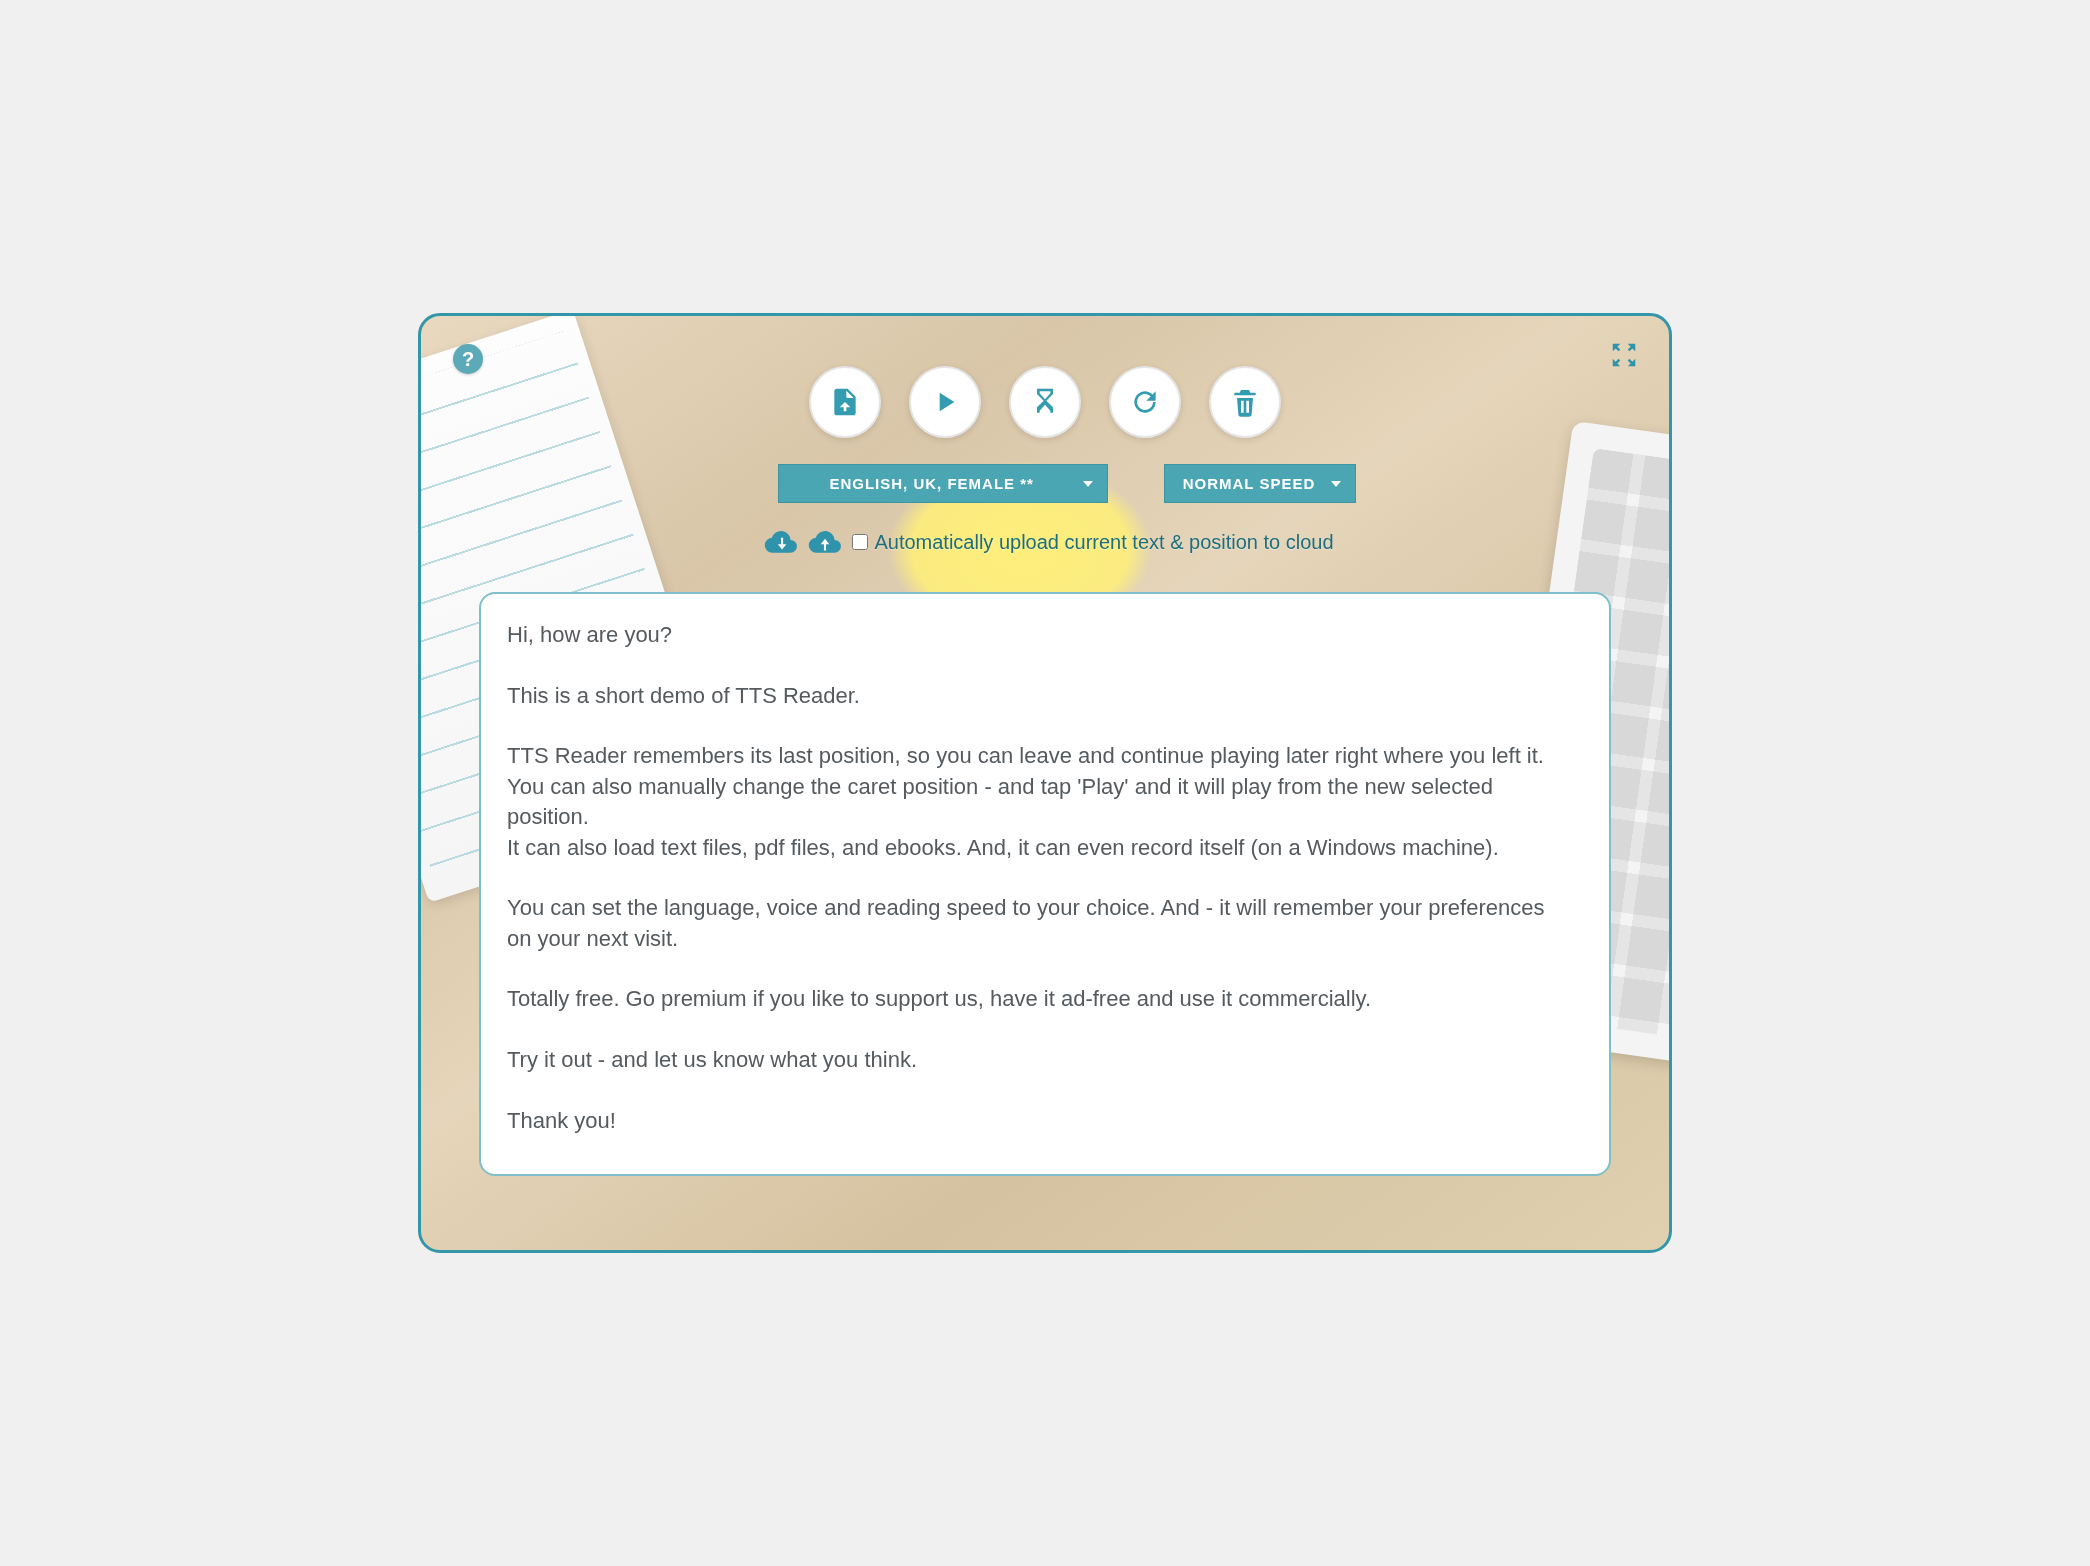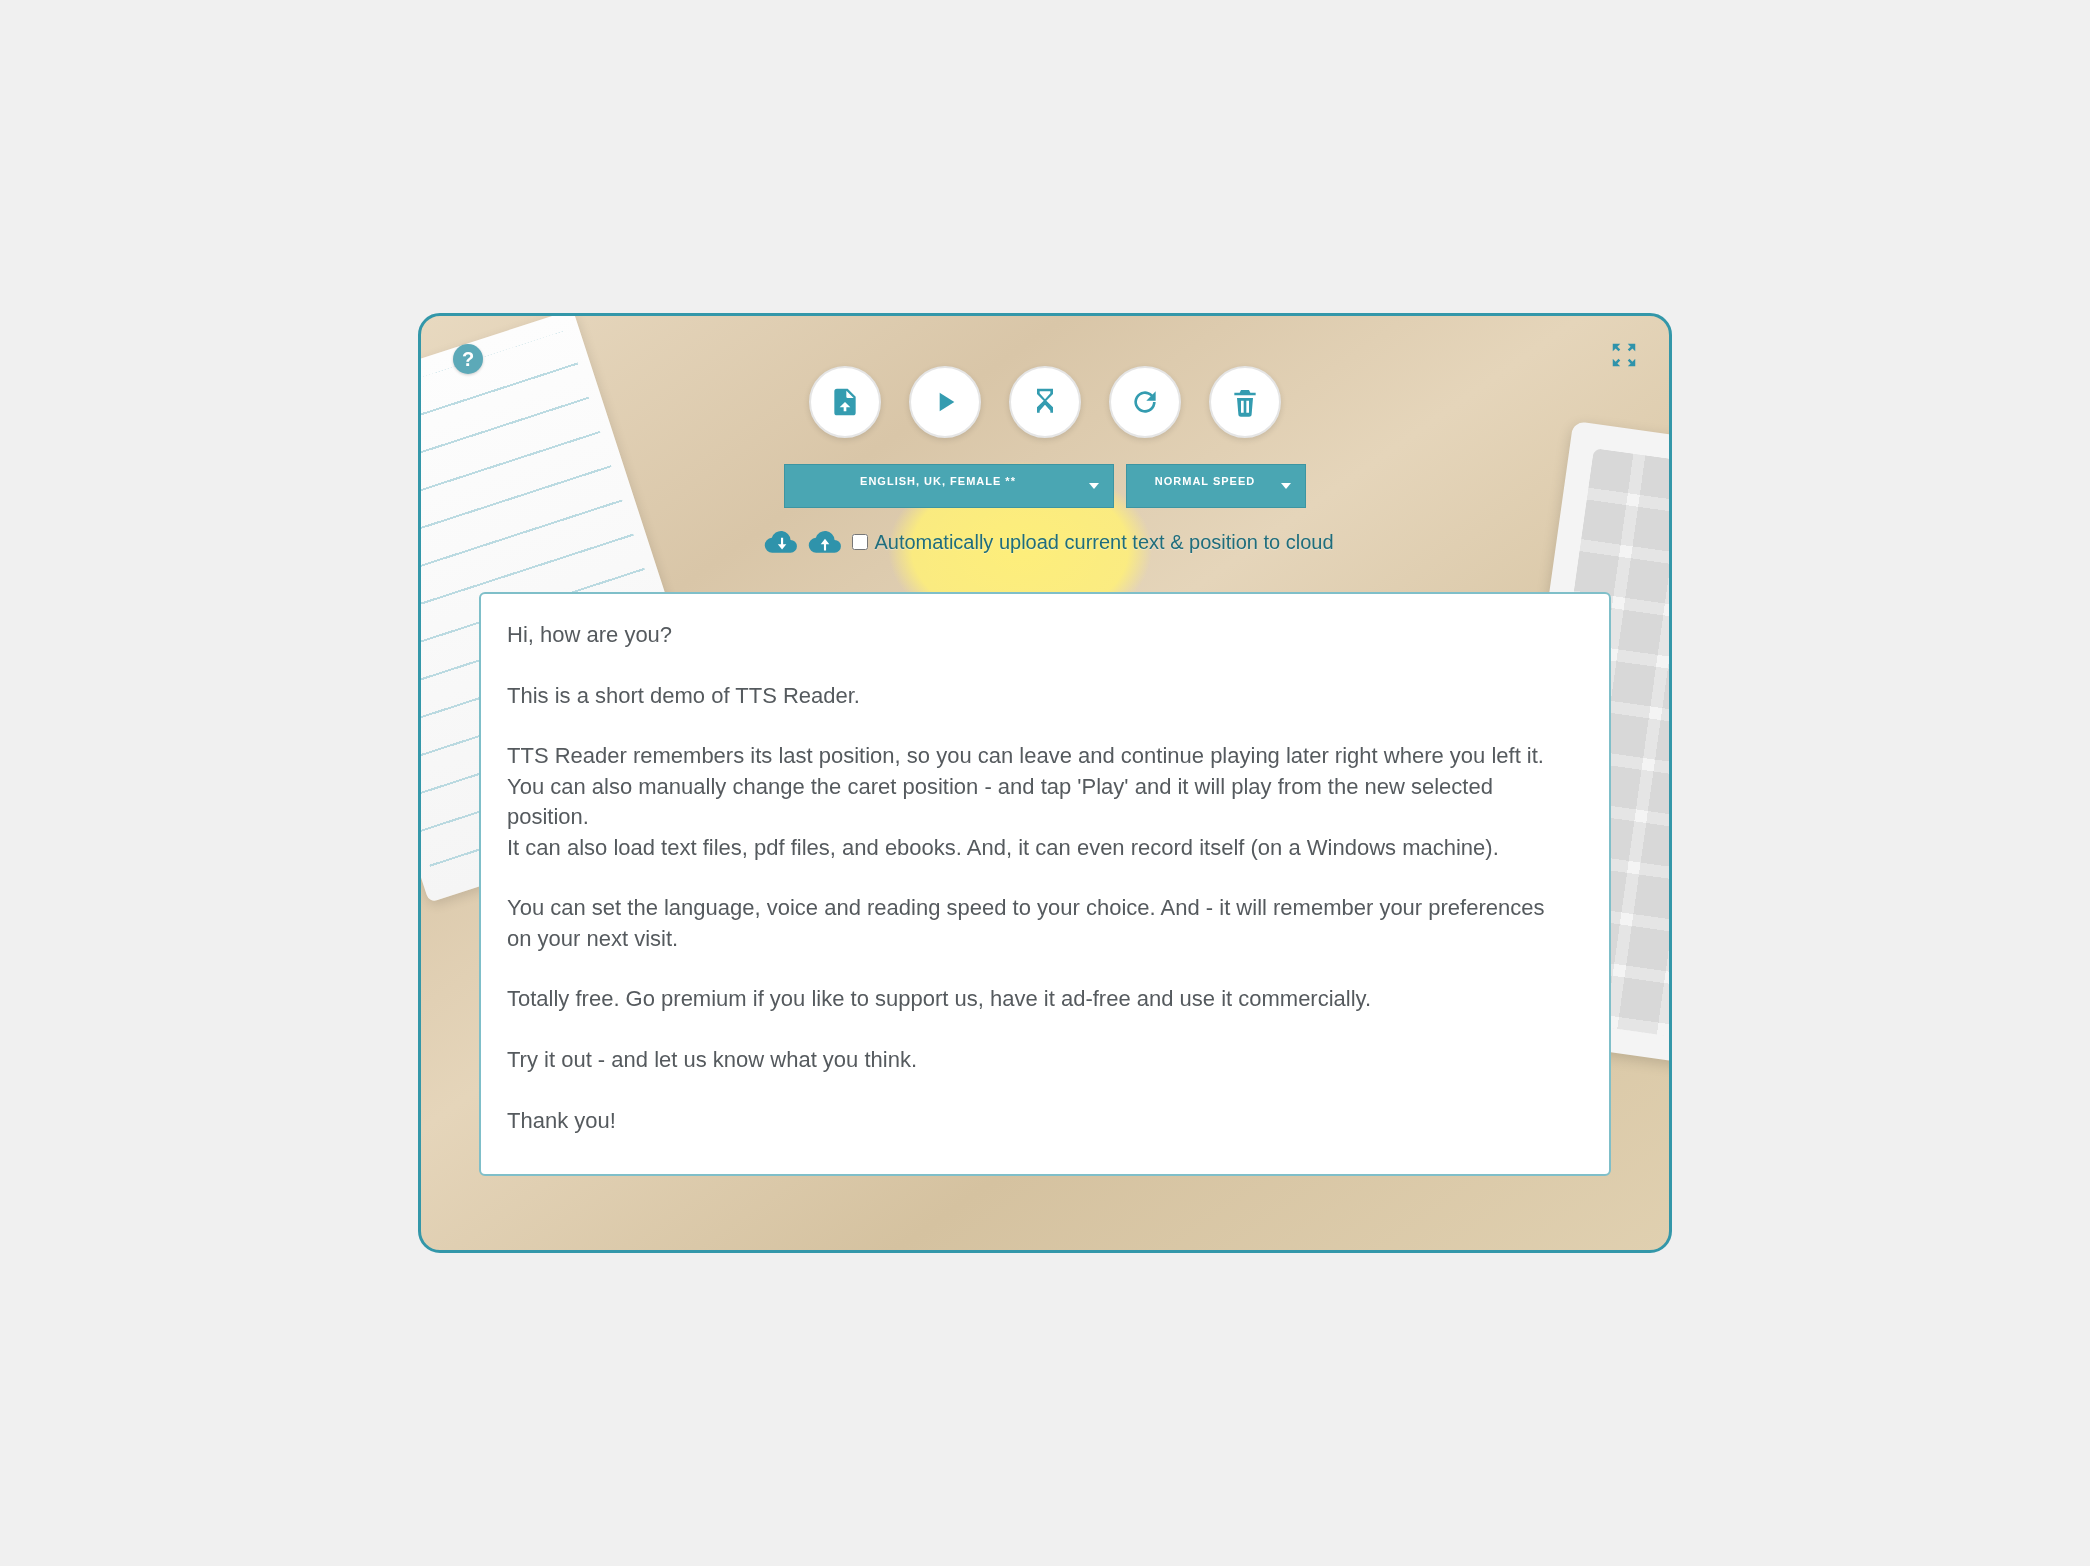--- a/index.html
+++ b/index.html
@@ -110,28 +110,29 @@
     display: flex;
     justify-content: center;
     gap: 12px;
     z-index: 5;
   }
   .faux-select {
     background: #4aa6b3;
     color: #fff;
     font-weight: 700;
     letter-spacing: 1px;
-    font-size: 11px;
-    padding: 10px 40px 20px 18px;
+    font-size: 15px;
+    padding: 10px 40px 10px 18px;
     position: relative;
     cursor: pointer;
     text-transform: uppercase;
     min-width: 180px;
     text-align: center;
     border: 1px solid #3d95a2;
+    margin-left: 44px;
   }
   .faux-select.wide { min-width: 330px; }
   .faux-select::after {
     content: "";
     position: absolute;
     right: 14px; top: 50%;
     width: 0; height: 0;
     border-left: 5px solid transparent;
     border-right: 5px solid transparent;
     border-top: 6px solid #fff;
@@ -165,21 +166,21 @@
     cursor: pointer;
   }
 
   .text-panel {
     position: absolute;
     top: 276px;
     left: 58px; right: 58px;
     bottom: 74px;
     background: #fff;
     border: 2px solid #7fbfc9;
-    border-radius: 6px;
+    border-radius: 16px;
     padding: 26px 36px 36px 26px;
     overflow-y: scroll;
     z-index: 5;
   }
   .text-panel::-webkit-scrollbar { width: 14px; }
   .text-panel::-webkit-scrollbar-track { background: transparent; }
   .text-panel::-webkit-scrollbar-thumb { background: #b8b8b8; border-radius: 8px; }
   .text-content {
     color: #555a5e;
     font-size: 22px;

